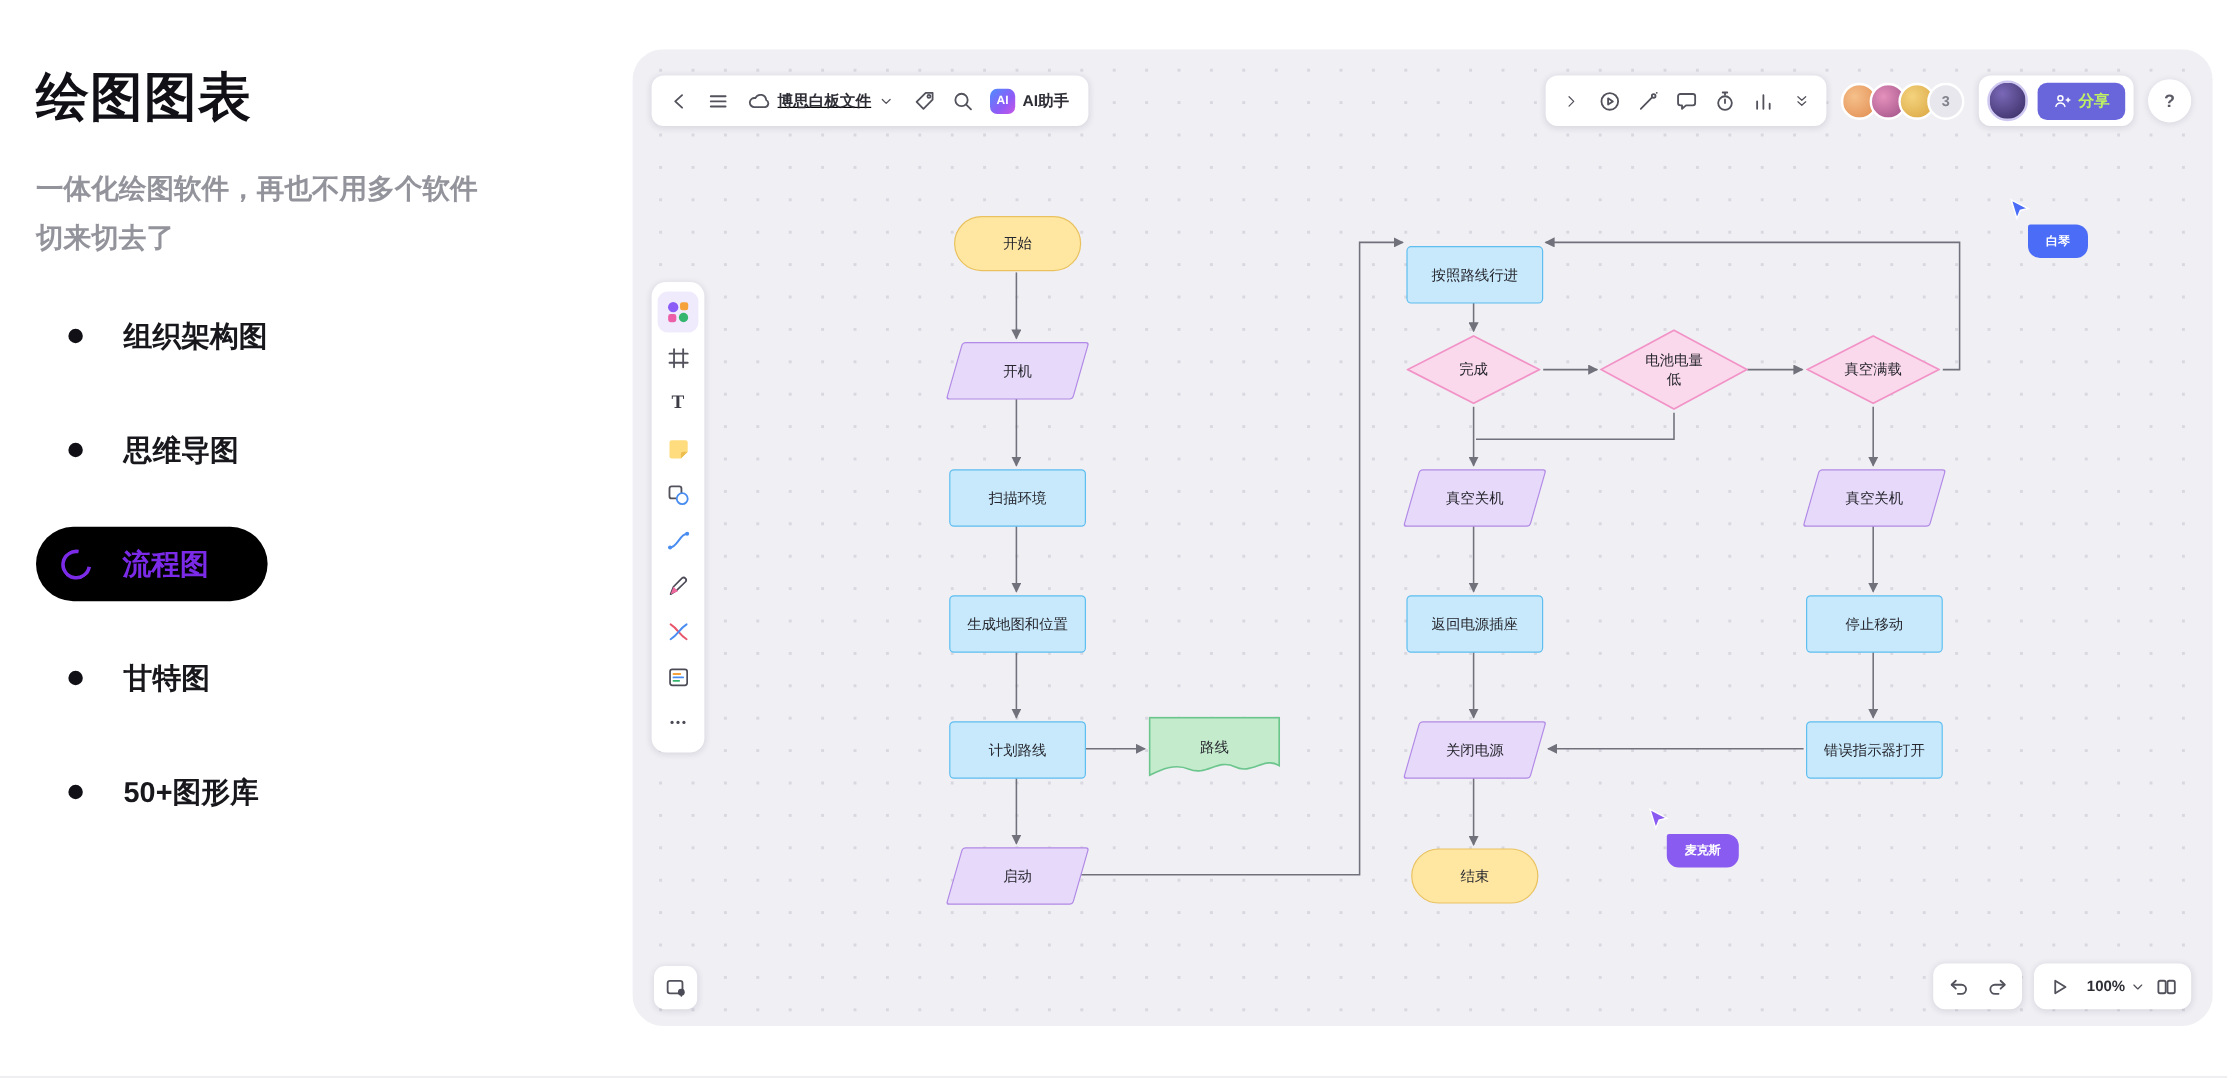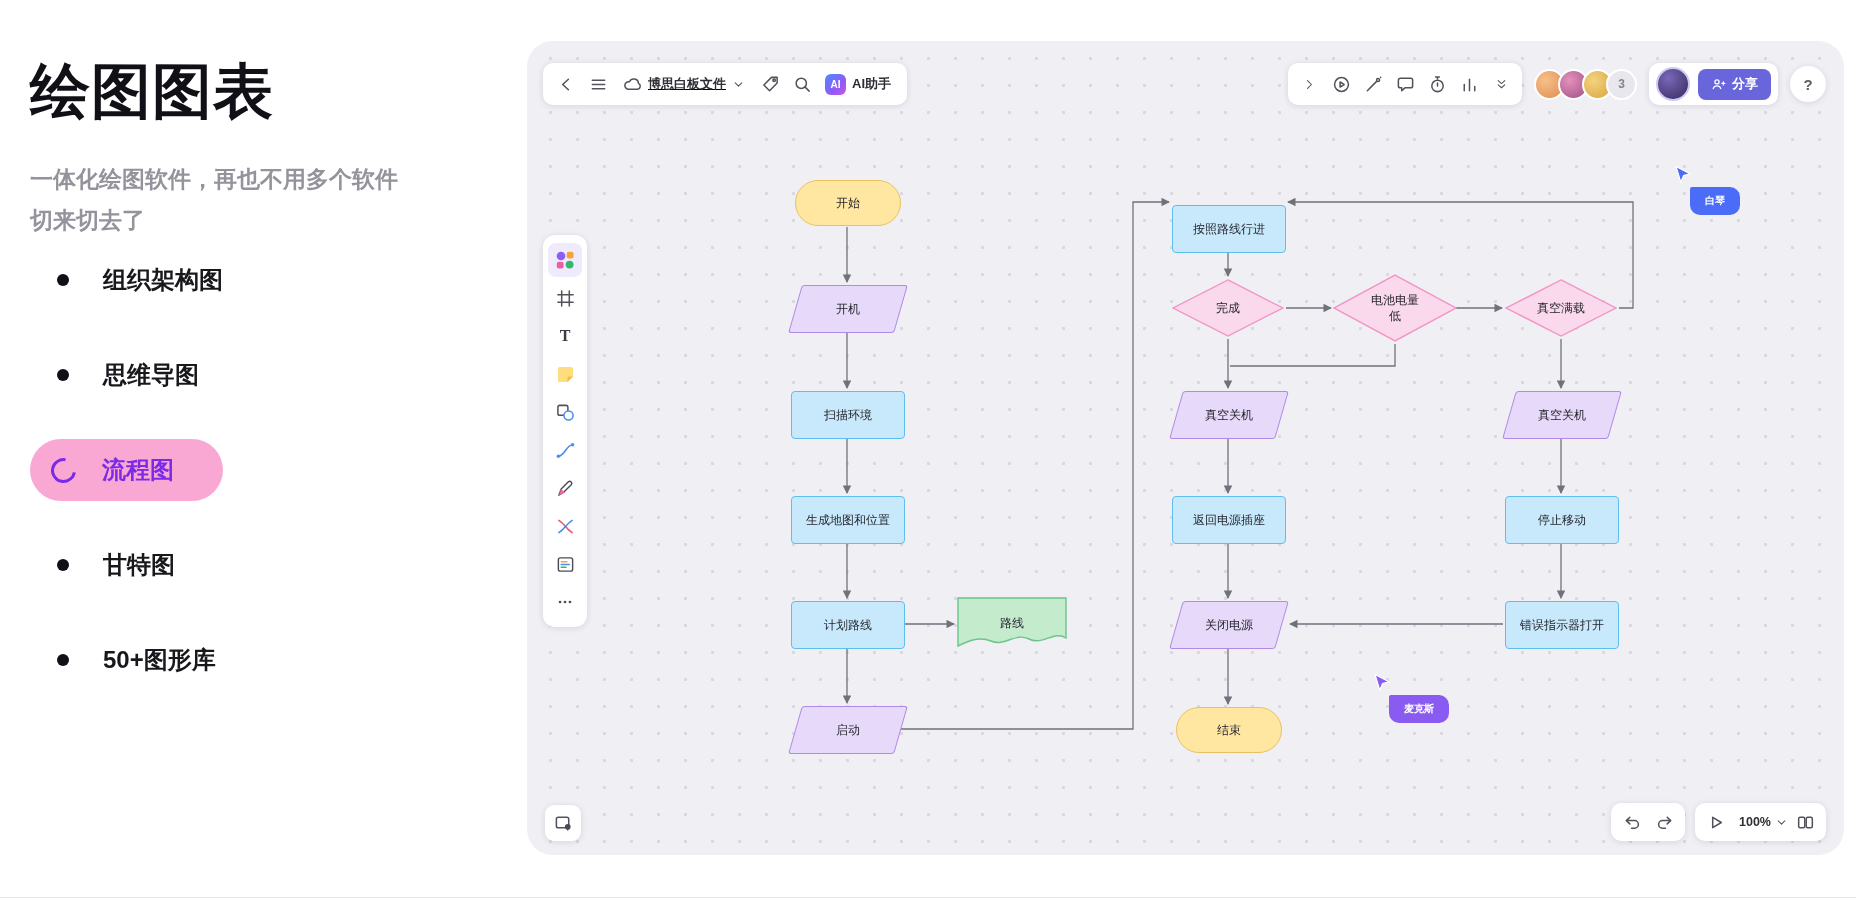--- a/index.html
+++ b/index.html
@@ -1,29 +1,29 @@
 <!DOCTYPE html>
 <html><head>
 <meta charset="utf-8">
 <style>
   html,body {margin:0; padding:0;}
   body {width:1856px; height:900px; position:relative; background:#ffffff; overflow:hidden;
         font-family:"Liberation Sans","DejaVu Sans",sans-serif;}
 
   
   .hero {position:absolute; left:30px; top:30px; width:480px;}
-  .title {font-size:60px; font-weight:800; color:#101016; margin:22px 0 0; letter-spacing:1px;}
+  .title {font-size:44px; font-weight:800; color:#101016; margin:22px 0 0; letter-spacing:1px;}
   .subtitle {margin-top:26px; font-size:23px; font-weight:700; color:#93939c; line-height:41px;}
   .subtitle span {display:block;}
 
   .features {position:absolute; left:57px; top:252px; list-style:none; margin:0; padding:0;}
   .feature {display:flex; align-items:center; height:56px; margin-bottom:39px;}
   .feature .dot {width:12px; height:12px; background:#101016; border-radius:50%; margin-right:34px; flex:none;}
   .feature .label {font-size:24px; font-weight:700; color:#17171c; white-space:nowrap;}
-  .feature.active {background:#f9a8d4; border-radius:999px; height:62px; margin-left:-27px;
+  .feature.active {background:#000000; border-radius:999px; height:62px; margin-left:-27px;
                    padding:0 36px 0 21px; margin-top:-3px; margin-bottom:36px;}
   .feature.active .spinner {width:19px; height:19px; border-radius:50%; border:3.5px solid #7B2BE8;
                    border-right-color:transparent; transform:rotate(-35deg); margin-right:26px; flex:none;}
   .feature.active .label {color:#7B2BE8;}
   .page-bottom-line {position:absolute; left:0; right:0; bottom:2px; height:1px; background:#e5e5e9;}
 
   
   .board {position:absolute; left:527px; top:41px; width:1317px; height:814px; background:#F0EFF4;
           border-radius:26px; overflow:hidden;
           background-image:radial-gradient(circle,#D9D8E0 1.4px,transparent 1.5px);
@@ -66,21 +66,21 @@
   .avatars {display:flex; align-items:center;}
   .avatar {width:27px; height:27px; border-radius:50%; border:2px solid #fff; margin-left:-7px; flex:none;}
   .avatar.a1 {margin-left:0; background:radial-gradient(circle at 35% 35%,#F6C08B,#E08B4E);}
   .avatar.a2 {background:radial-gradient(circle at 35% 35%,#E591BC,#9C4E84);}
   .avatar.a3 {background:radial-gradient(circle at 35% 35%,#F4D37E,#D9A43E);}
   .avatar.count {background:#E7E7ED; color:#82828C; font-size:12px; font-weight:700;
                  display:flex; align-items:center; justify-content:center;}
   .account {height:42px; display:flex; align-items:center; gap:8px; padding:0 7px;}
   .avatar.me {width:30px; height:30px; margin:0; border:2px solid #CFC9F2;
               background:radial-gradient(circle at 35% 30%,#7A68B8,#352A5E);}
-  .share-btn {height:31px; background:#6965DB; border-radius:8px; color:#ffffff; display:flex; align-items:center;
+  .share-btn {height:31px; background:#6965DB; border-radius:8px; color:#bef264; display:flex; align-items:center;
               gap:6px; padding:0 13px; font-size:13px; font-weight:700; white-space:nowrap;}
   .share-btn svg {width:15px; height:15px; stroke:#fff; stroke-width:1.7; fill:none; stroke-linecap:round;}
   .help-btn {width:36px; height:36px; border-radius:50%; display:flex; align-items:center; justify-content:center;
              color:#5b5b66; font-size:15px; font-weight:700;}
 
   .side-bar {position:absolute; left:16px; top:194px; width:44px; border-radius:12px;
              padding:8px 0; display:flex; flex-direction:column; align-items:center; gap:4px;}
   .side-btn {width:34px; height:34px; border-radius:8px; display:flex; align-items:center; justify-content:center;}
   .side-btn.selected {background:#EFEBFD;}
   .t-glyph {font-size:16px; font-weight:700; color:#3c3c46; font-family:"Liberation Serif","DejaVu Serif",serif;}

